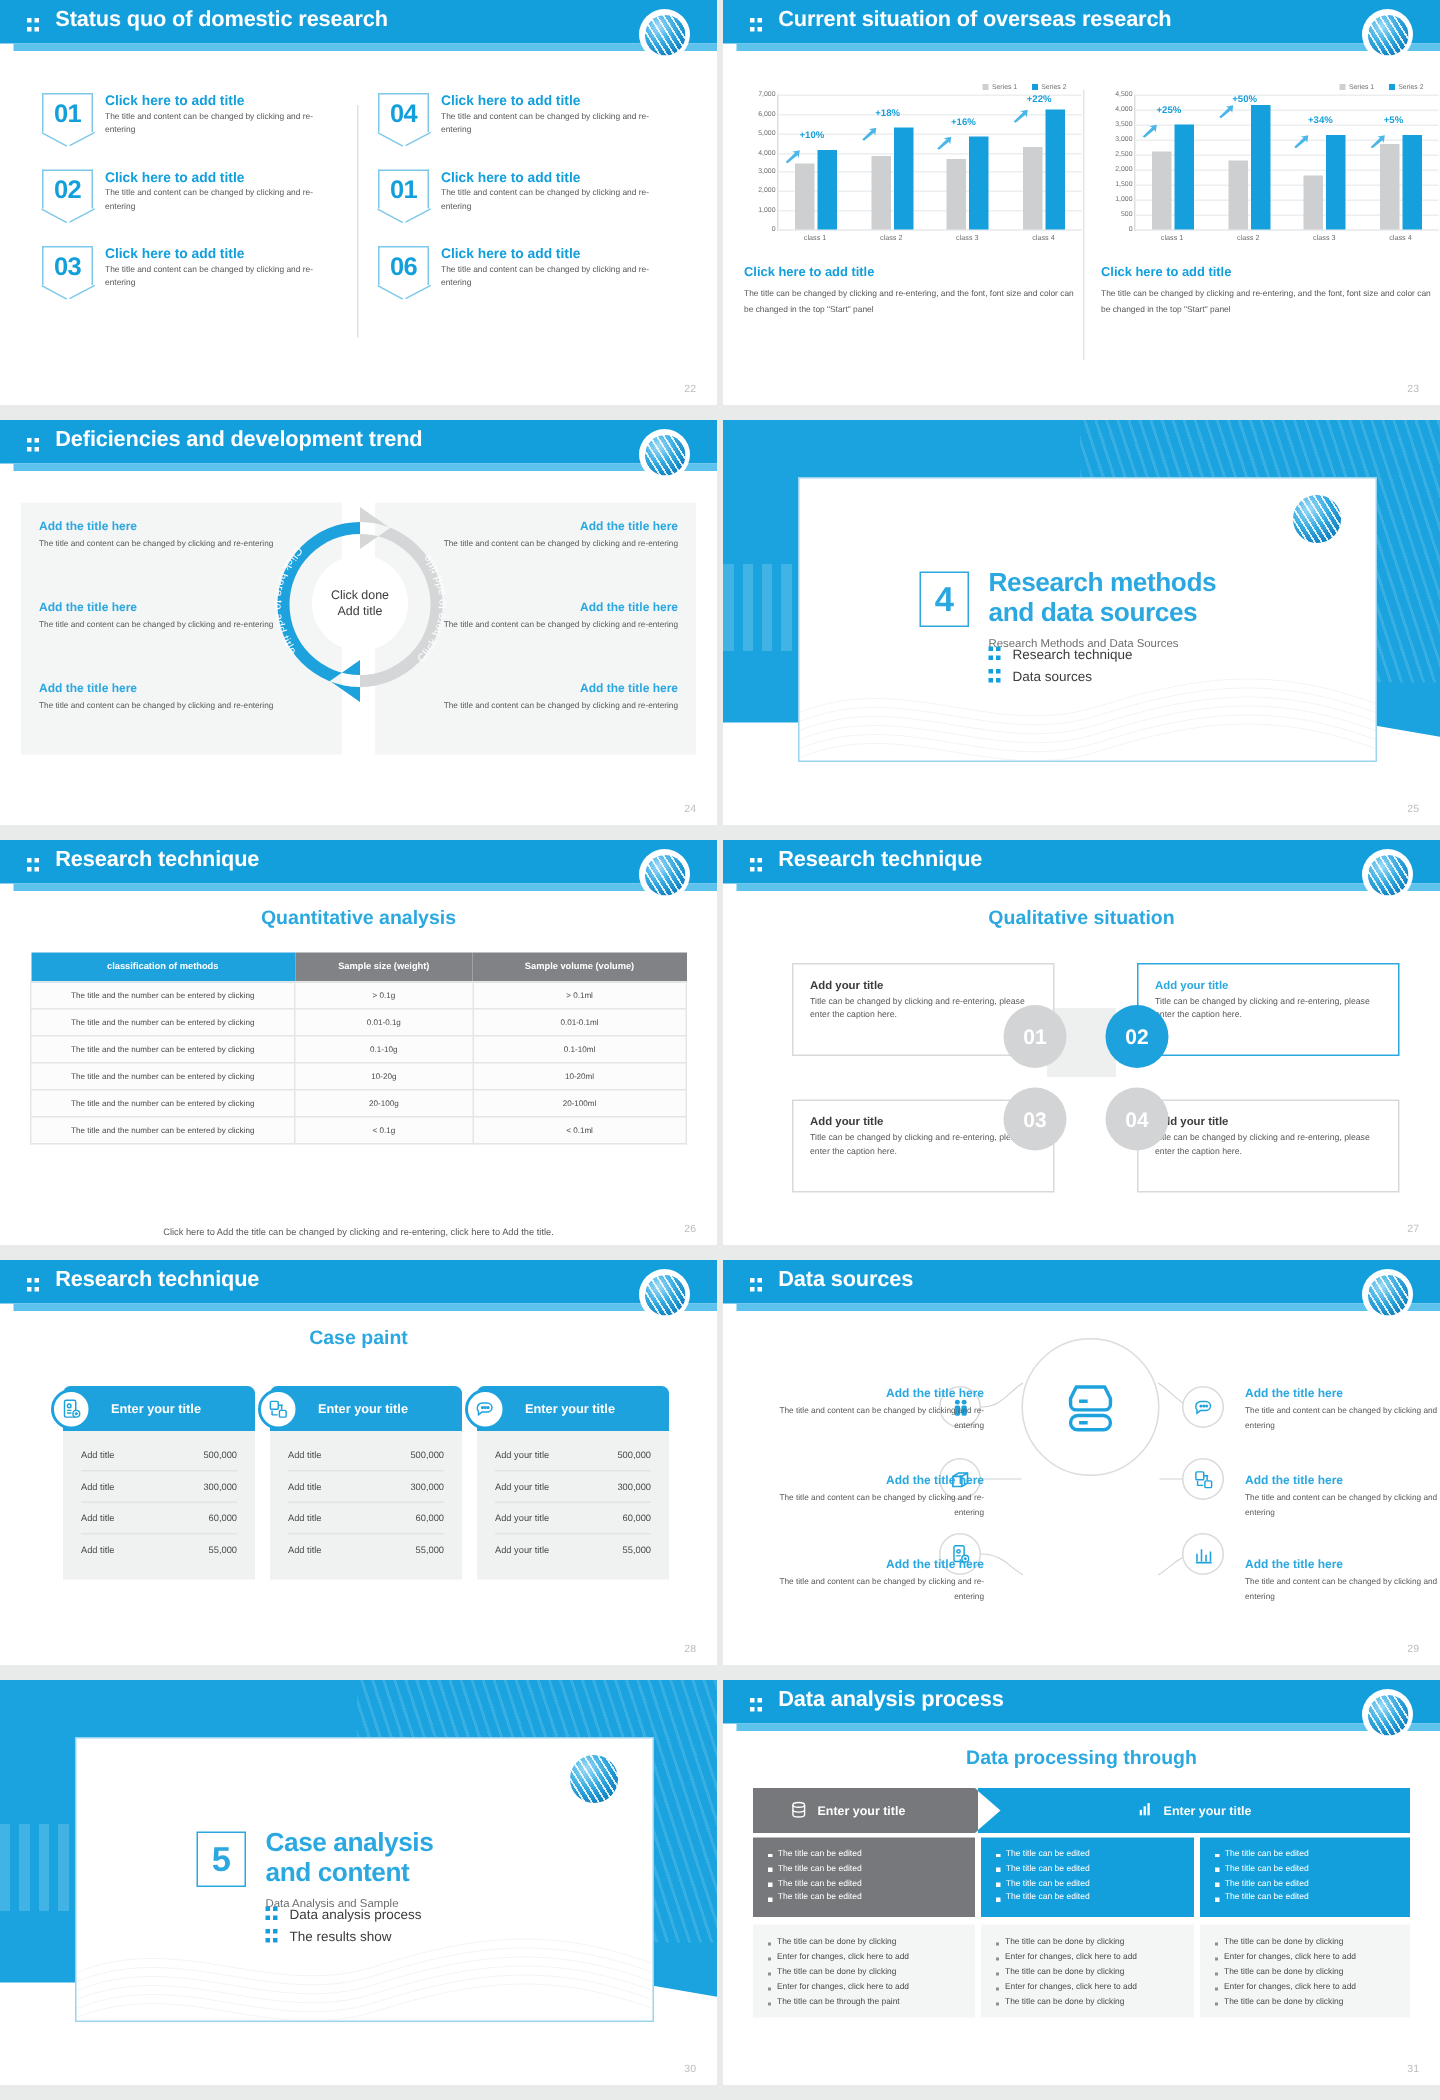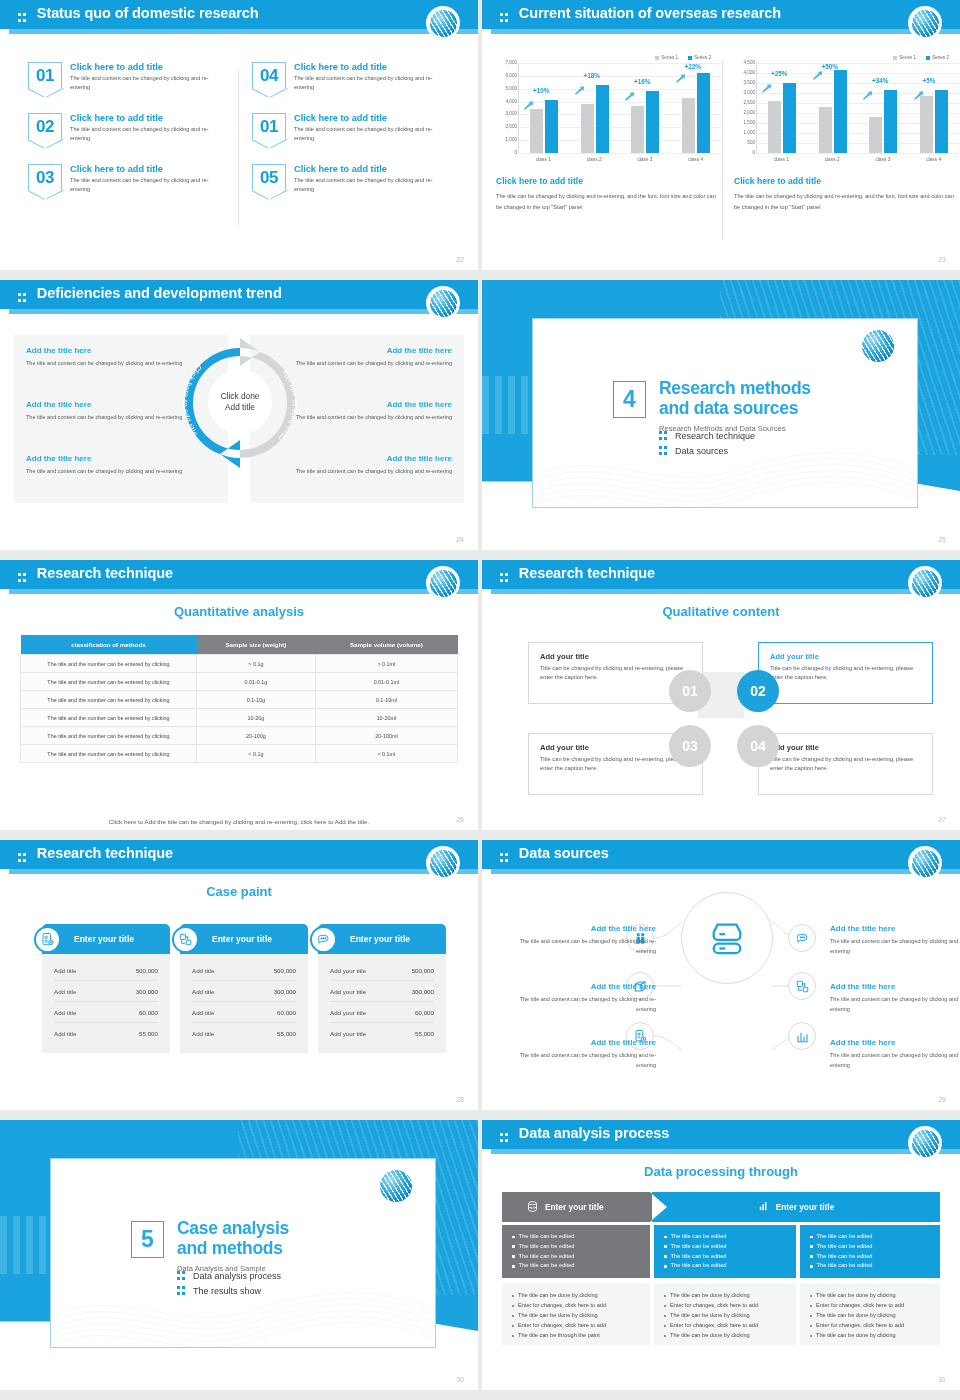--- a/index.html
+++ b/index.html
@@ -224,21 +224,21 @@
             <div class="tip"></div>
           </div>
         <div class="ntxt">
             <h4>Click here to add title</h4>
             <p>The title and content can be changed by clicking and re-entering</p>
           </div>
       </div>
       <div class="nitem">
         <div class="badge">
             <div class="shape">
-              <span>05</span>
+              <span>06</span>
             </div>
             <div class="tip"></div>
           </div>
         <div class="ntxt">
             <h4>Click here to add title</h4>
             <p>The title and content can be changed by clicking and re-entering</p>
           </div>
       </div>
     </div>
     <div class="pgnum">22</div>
@@ -569,21 +569,21 @@
     <div class="pgnum">26</div>
   </div>
 
   <div class="slide">
     <div class="hdr"></div>
     <div class="hdr-sub"></div>
     <div class="hdr-title"><span class="dots"><i></i><i></i><i></i><i></i></span>&nbsp;&nbsp;Research technique</div>
     <div class="globe">
         <div class="ball"></div>
       </div>
-    <div class="sub-title">Qualitative content</div>
+    <div class="sub-title">Qualitative situation</div>
     <div class="qsq"></div>
     <div class="qbox" style="left:46px;top:82px">
       <h4>Add your title</h4>
         <p>Title can be changed by clicking and re-entering, please enter the caption here.</p>
       </div>
     <div class="qbox active" style="left:276px;top:82px">
       <h4>Add your title</h4>
         <p>Title can be changed by clicking and re-entering, please enter the caption here.</p>
       </div>
     <div class="qbox" style="left:46px;top:173px">
@@ -824,21 +824,21 @@
           <path d="M0 66 C 70 38, 130 84, 200 62 S 320 36, 386 60"></path>
           <path d="M0 72 C 70 44, 130 90, 200 68 S 320 42, 386 66"></path>
           <path d="M0 78 C 70 50, 130 96, 200 74 S 320 48, 386 72"></path>
         </g>
       </svg>
       <div class="globe" style="right:20px;top:8px;width:38px;height:38px">
           <div class="ball" style="width:32px;height:32px"></div>
         </div>
       <div class="secnum">5</div>
       <div class="sectitle">
-        <h2><span>Case analysis</span><br><span>and methods</span></h2>
+        <h2><span>Case analysis</span><br><span>and content</span></h2>
         <h5>Data Analysis and Sample</h5>
       </div>
       <div class="secbul">
         <div>
             <span class="dots blue">
               <i></i>
               <i></i>
               <i></i>
               <i></i>
             </span>

